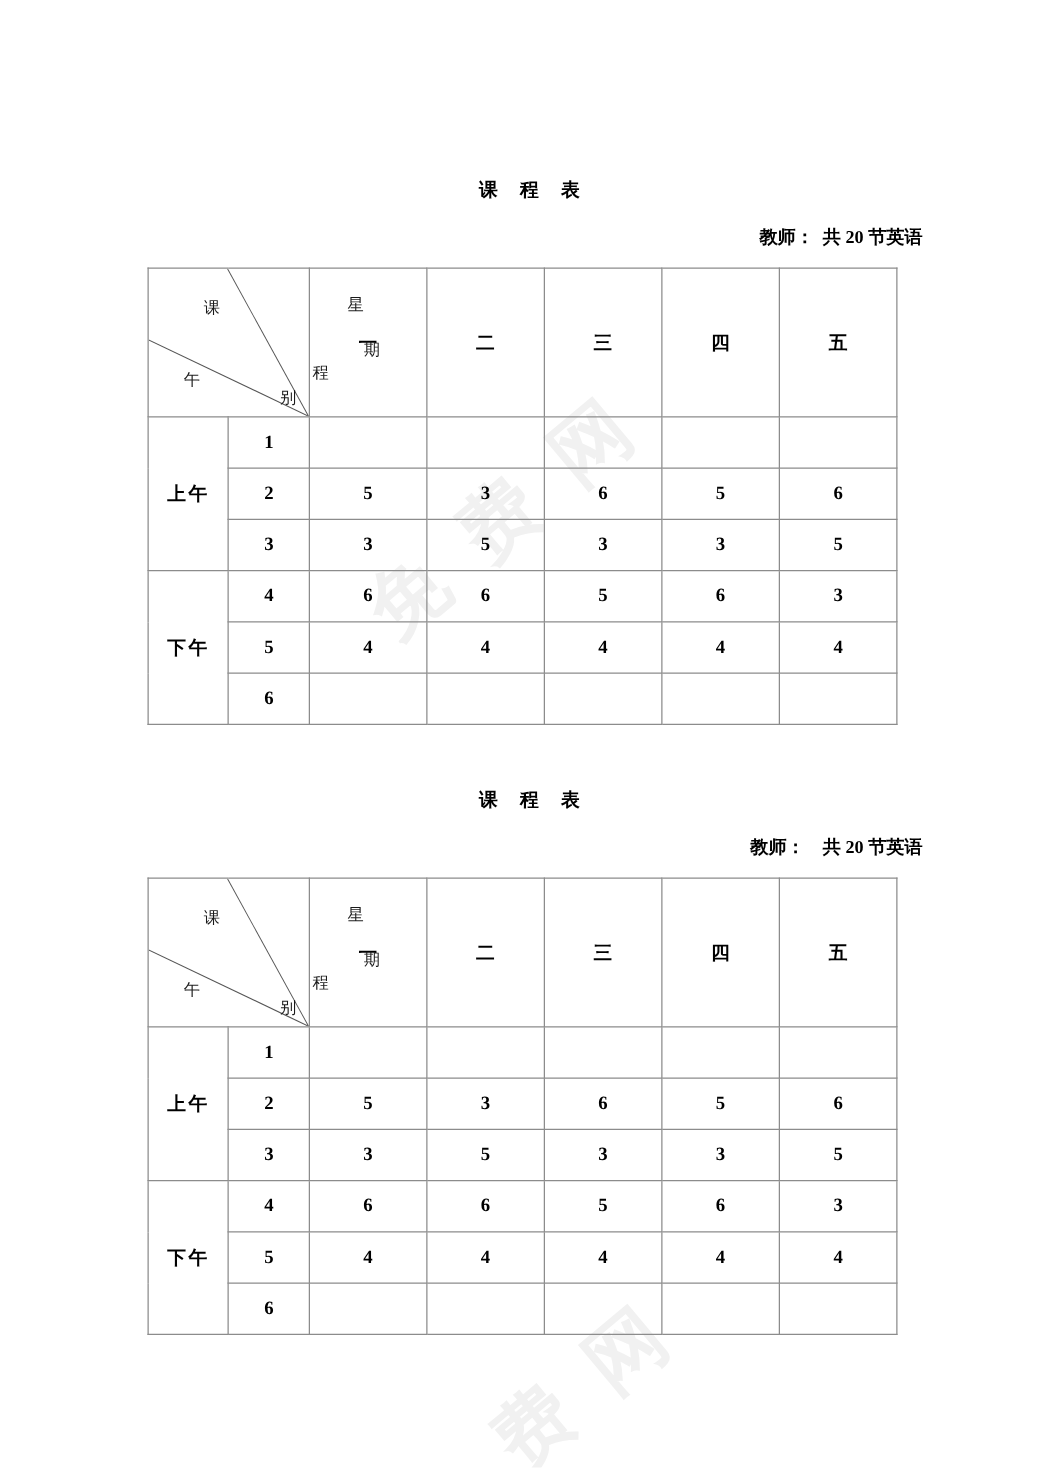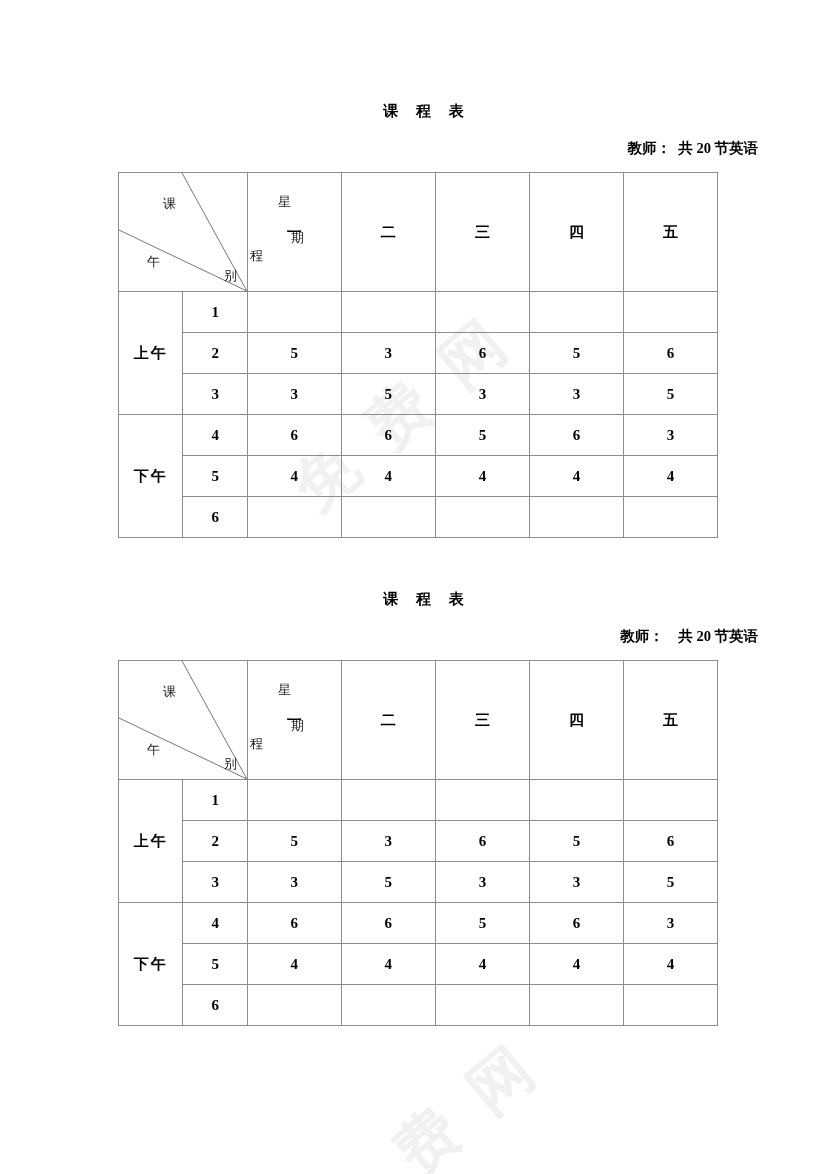--- a/index.html
+++ b/index.html
@@ -50,25 +50,26 @@
   .section-2 { top: 588px; }
 
   .sheet-title {
     text-align: center;
     font-size: 15px;
     font-weight: bold;
     letter-spacing: 7px;
     margin-left: 24px;
     line-height: 22px;
     font-family: "Liberation Serif", "DejaVu Serif", serif;
+    margin-top: 42px;
   }
 
   .teacher-line {
     margin-top: 16px;
-    padding-right: 72px;
+    padding-right: 92px;
     text-align: right;
     font-size: 14.5px;
     font-weight: bold;
     line-height: 20px;
     white-space: pre;
     font-family: "Liberation Serif", "DejaVu Serif", serif;
   }
 
   
   .schedule-wrap {

